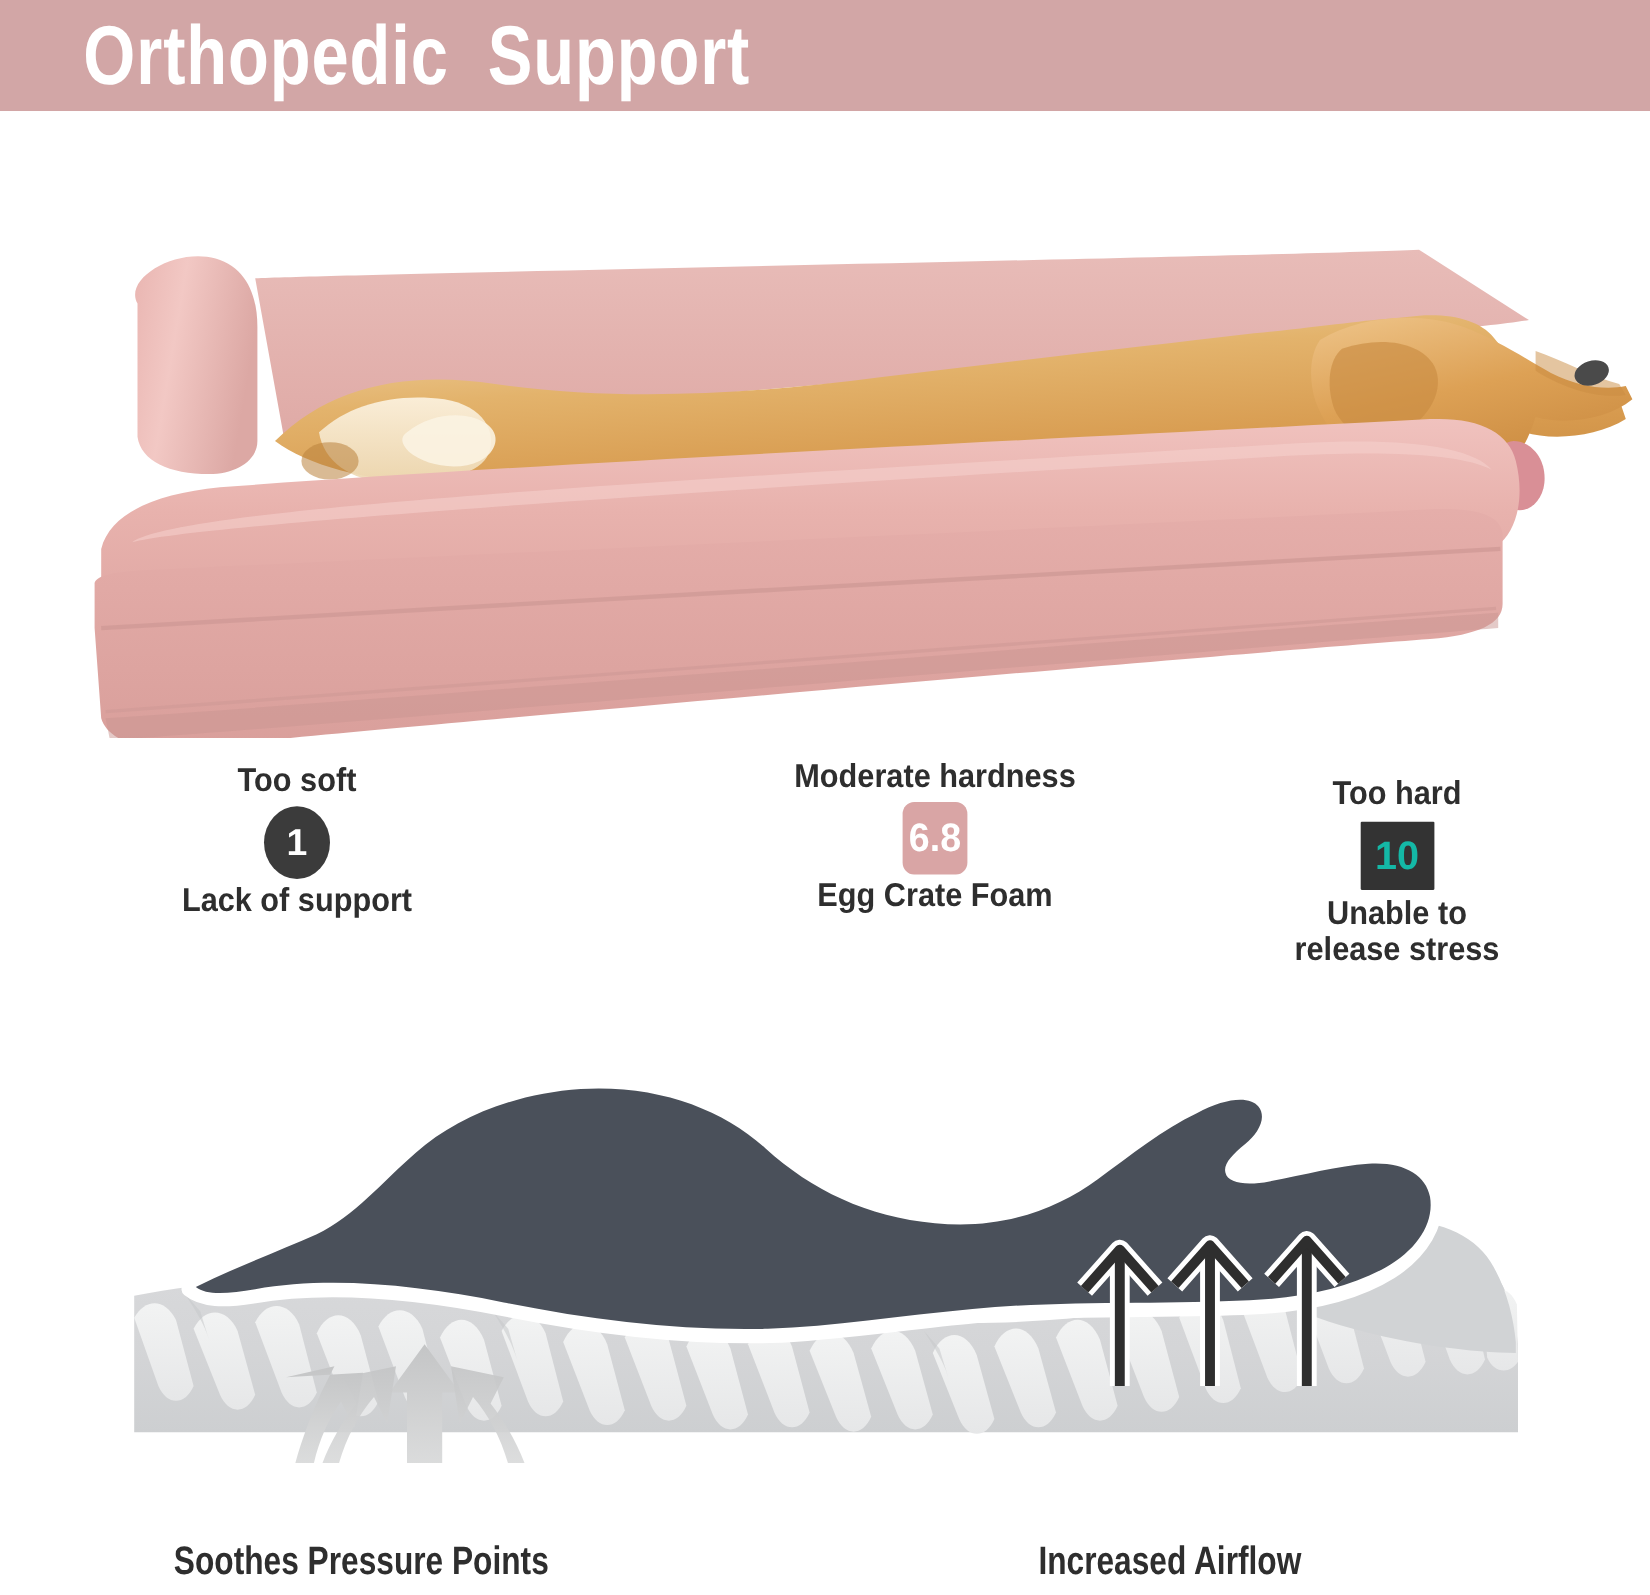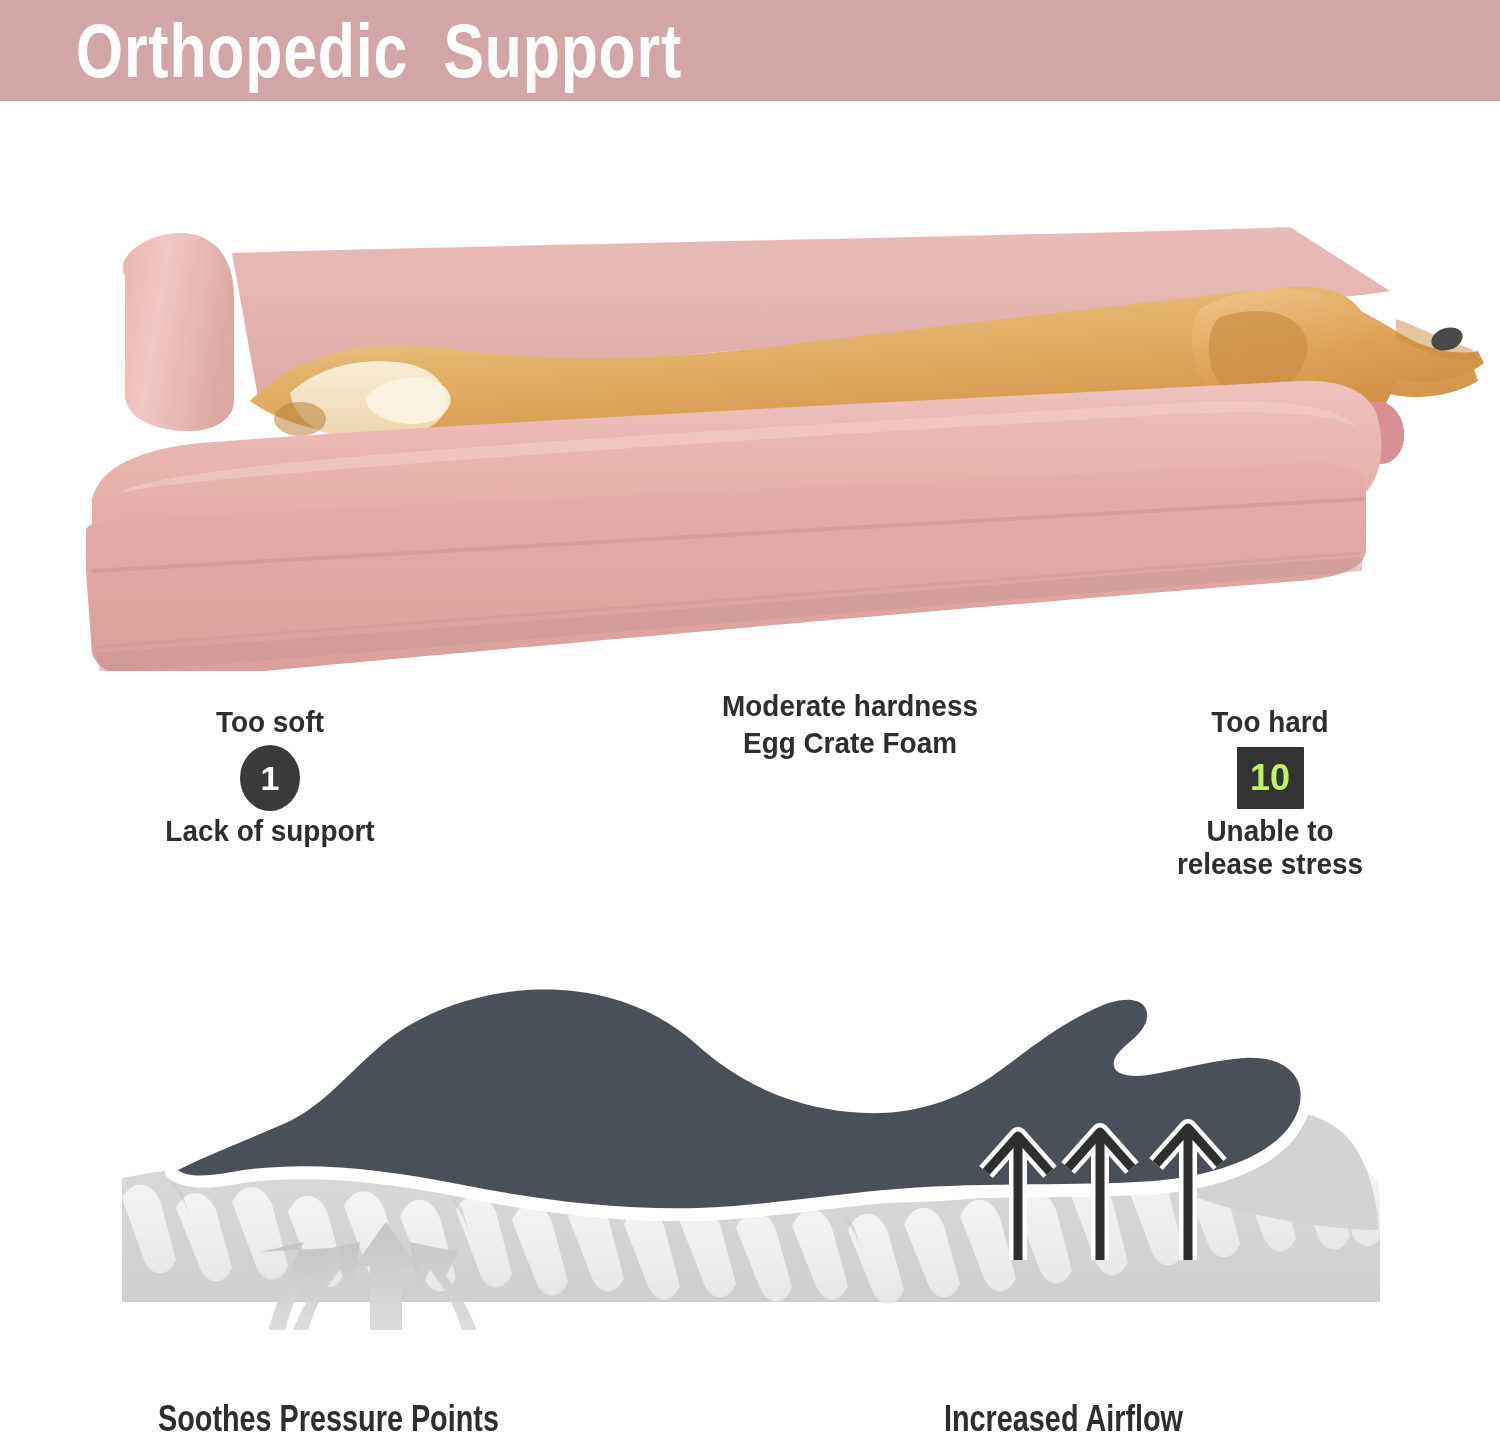--- a/index.html
+++ b/index.html
@@ -59,27 +59,27 @@
   }
   .badge-round{
     width:62px;height:66px;border-radius:11px;
     background:#d9a5a5;color:#fff;
     display:flex;align-items:center;justify-content:center;
     font-size:36px;font-weight:bold;line-height:1;
     transform:scaleX(0.95);
   }
   .badge-square{
     width:67px;height:62px;border-radius:1px;
-    background:#333333;color:#bef264;
+    background:#333333;color:#14b8a6;
     display:flex;align-items:center;justify-content:center;
     font-size:36px;font-weight:bold;line-height:1;
   }
 
   
-  #node-soft{left:150px;top:16px;width:240px;}
+  #node-soft{left:150px;top:4px;width:240px;}
   #node-mid{left:680px;top:0px;width:340px;}
   #node-hard{left:1130px;top:16px;width:280px;}
 
   .node-top{margin-bottom:4px;}
 
   
   .diagram{position:absolute;left:0;top:930px;width:1500px;height:400px;}
   .diagram svg{display:block;width:100%;height:100%;}
 
   
@@ -226,20 +226,23 @@
     <div class="scale-node" id="node-soft">
       <div class="node-top">Too soft</div>
       <div class="badge-wrap">
         <div class="badge-circle">1</div>
       </div>
       <div class="node-bottom">Lack of support</div>
     </div>
 
     <div class="scale-node" id="node-mid">
       <div class="node-top">Moderate hardness</div>
+      <div class="badge-wrap">
+        <div class="badge-round">6.8</div>
+      </div>
       <div class="node-bottom">Egg Crate Foam</div>
     </div>
 
     <div class="scale-node" id="node-hard">
       <div class="node-top">Too hard</div>
       <div class="badge-wrap">
         <div class="badge-square">10</div>
       </div>
       <div class="node-bottom">Unable to</div>
       <div class="node-bottom">release stress</div>

